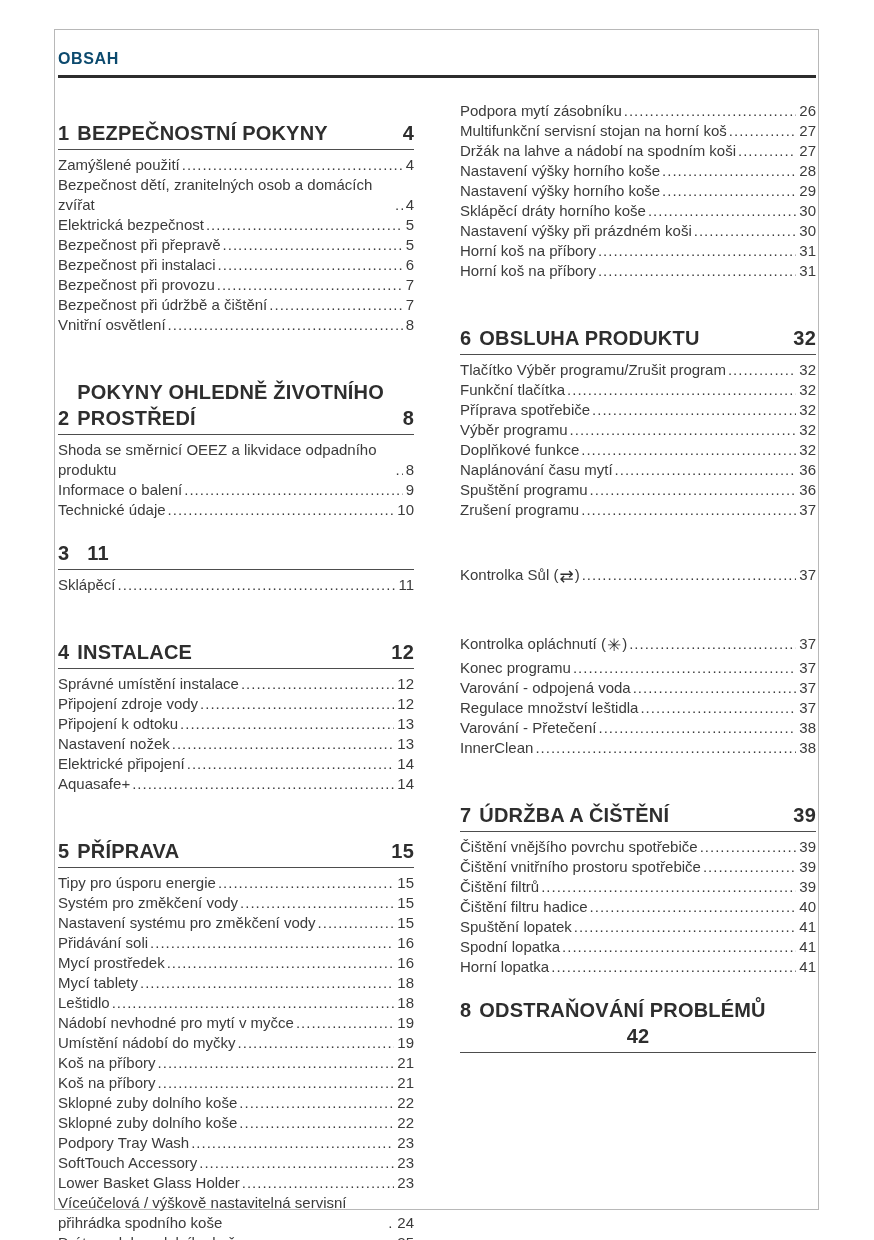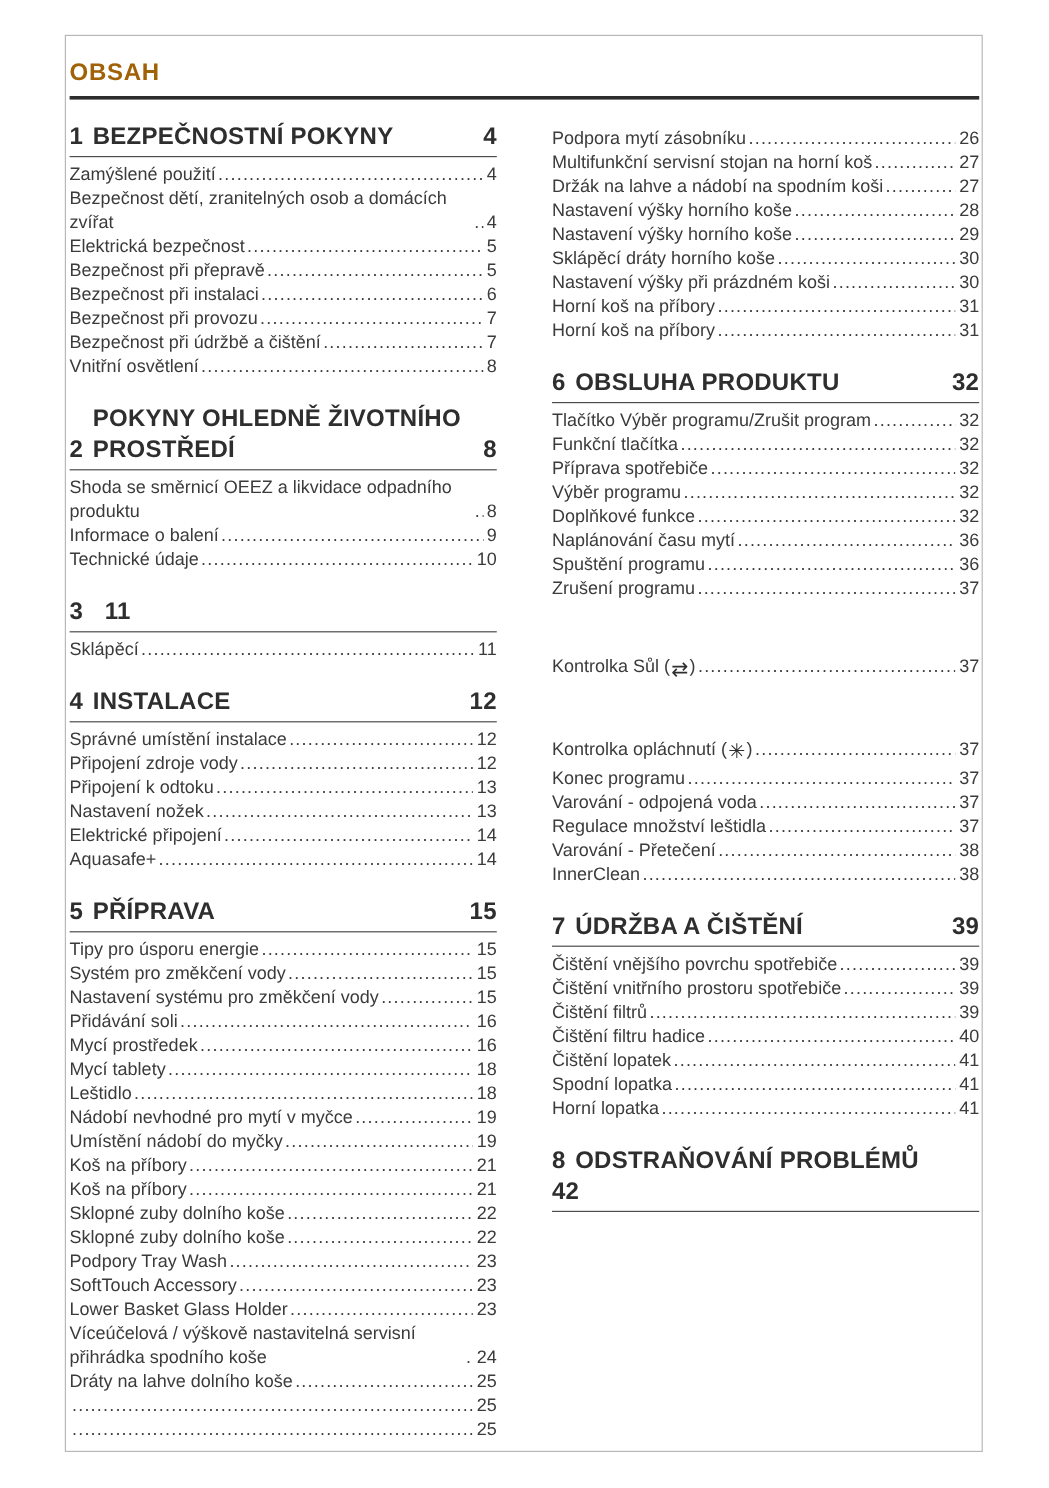--- a/index.html
+++ b/index.html
@@ -17,23 +17,23 @@
     width: 765px; height: 1181px;
     border: 1px solid #b8b8b8;
     pointer-events: none;
   }
   .content {
     position: absolute;
     left: 58px; top: 50px;
     width: 758px;
   }
   .doc-title {
-    font-size: 20px;
+    font-size: 16px;
     font-weight: bold;
-    color: #a16207;
+    color: #0c4a6e;
     letter-spacing: 0.6px;
   }
   .title-rule {
     height: 3px;
     background: #2d2d2d;
     margin-top: 7px;
   }
   .columns {
     display: flex;
     gap: 46px;
@@ -50,26 +50,26 @@
     align-items: flex-end;
     font-weight: bold;
     font-size: 20px;
     line-height: 26px;
     letter-spacing: 0.2px;
     color: #2e2e2e;
     border-bottom: 1px solid #4d4d4d;
     padding-bottom: 3px;
   }
   .sec-num { margin-right: 8px; }
-  .sec-title { flex: 1 1 auto; }
+  .sec-title { flex: 1 1 auto; margin-top: 24px; }
   .sec-page { margin-left: 10px; flex: 0 0 auto; }
 
   .sec-heading.inline { display: block; }
   .sec-heading.inline .sec-num { margin-right: 8px; }
-  .sec-heading.inline .sec-page { display: block; margin-left: 0; }
+  .sec-heading.inline .sec-page { display: block; margin-left: 0; text-align: center; }
 
   .entries { margin-top: 5px; }
   .entry {
     display: flex;
     align-items: flex-end;
     font-size: 15px;
     line-height: 20px;
     color: #3b3b3b;
   }
   .entry .label { flex: 0 1 auto; }
@@ -498,21 +498,21 @@
                 <span class="label">Čištění filtrů</span>
                 <span class="leader"></span>
                 <span class="pagenum">39</span>
               </div>
               <div class="entry">
                 <span class="label">Čištění filtru hadice</span>
                 <span class="leader"></span>
                 <span class="pagenum">40</span>
               </div>
               <div class="entry">
-                <span class="label">Čištění lopatek</span>
+                <span class="label">Spuštění lopatek</span>
                 <span class="leader"></span>
                 <span class="pagenum">41</span>
               </div>
               <div class="entry">
                 <span class="label">Spodní lopatka</span>
                 <span class="leader"></span>
                 <span class="pagenum">41</span>
               </div>
               <div class="entry">
                 <span class="label">Horní lopatka</span>

